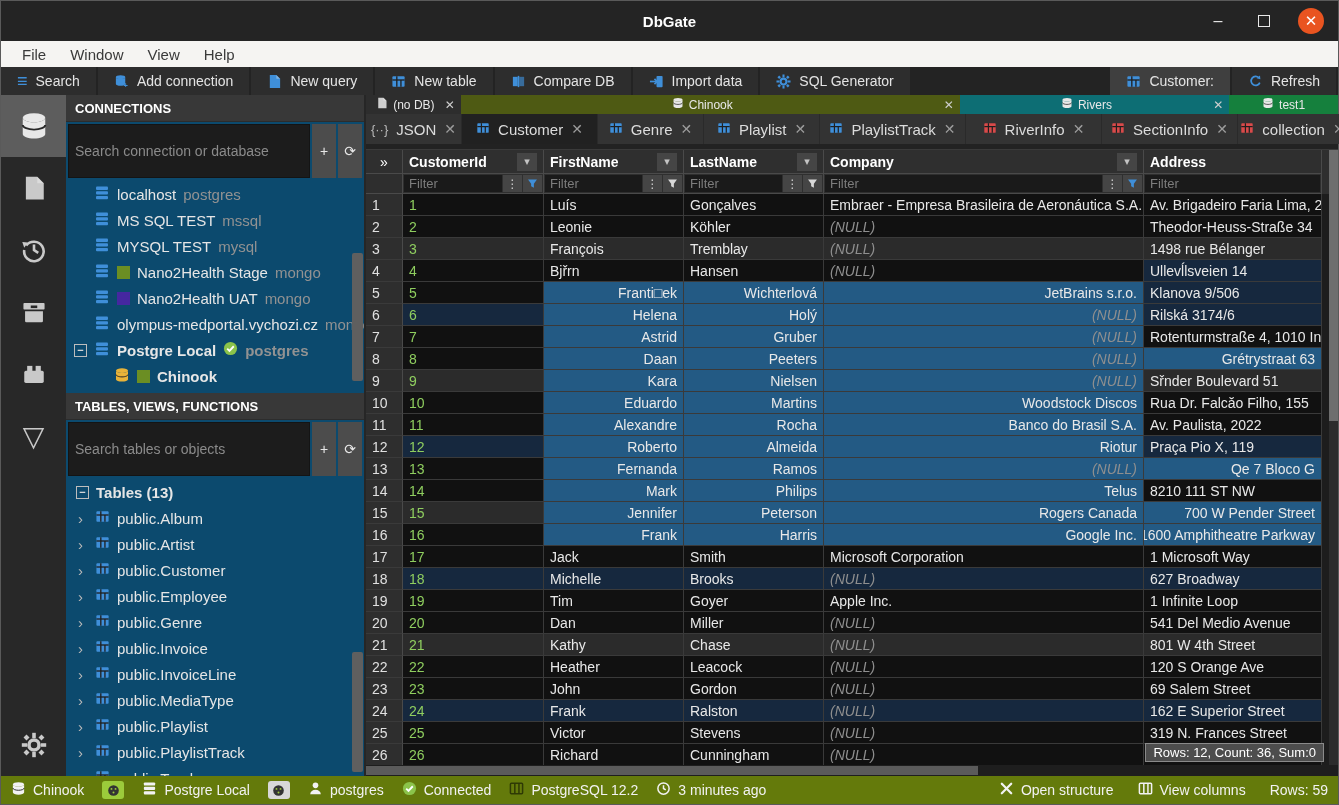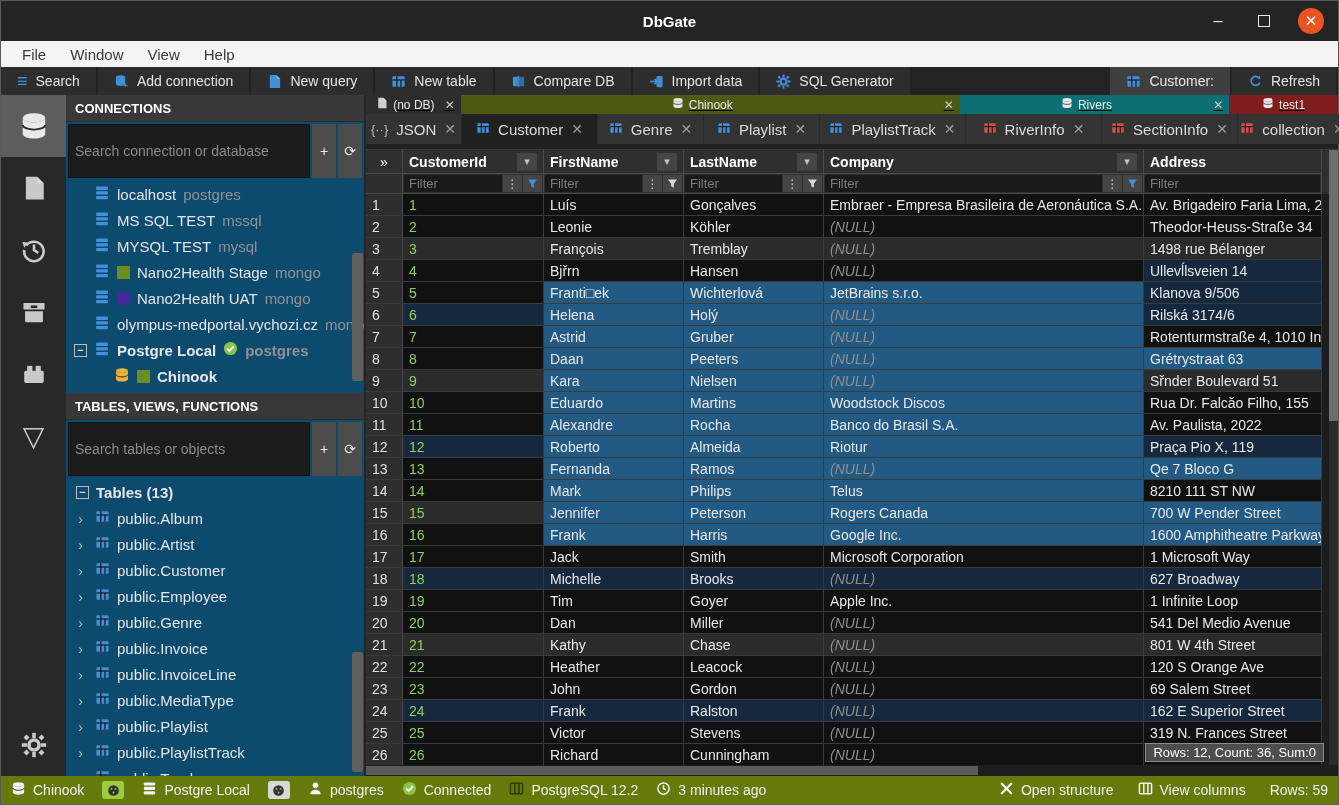--- a/index.html
+++ b/index.html
@@ -56,21 +56,21 @@
   .ind1 { padding-left:28px; } .ind2 { padding-left:48px; }
   .expander { width:13px; height:13px; border:1px solid #bdbdbd; color:#dcdcdc; font-size:11px; line-height:11px;
     display:flex; align-items:center; justify-content:center; flex:none; }
   .chev { color:#b9b9b9; font-size:15px; width:10px; flex:none; }
   .sqr { width:13px; height:13px; flex:none; }
   .vscroll-thumb { position:absolute; right:1px; width:11px; background:#5f5f5f; border-radius:2px; }
 
   
   .content { flex:1; display:flex; flex-direction:column; min-width:0; background:#222; }
 
-  .tabgroups { height:19px; display:flex; flex:none;text-decoration:underline; }
+  .tabgroups { height:19px; display:flex; flex:none; }
   .tg { display:flex; align-items:center; color:#e8e8e8; font-size:12px; padding:0 6px; gap:6px; overflow:hidden; white-space:nowrap; }
   .tg .lbl-wrap { flex:1; display:flex; align-items:center; justify-content:center; gap:5px; min-width:0; }
   .tg .x { color:#cfcfcf; font-size:12px; cursor:pointer; }
   .tg.nodb { background:#2d2d2d; width:95px; justify-content:flex-start; }
 
   .tabs { height:30px; display:flex; background:#2a2a2a; flex:none; }
   .tab { display:flex; align-items:center; justify-content:center; gap:8px; color:#dcdcdc; font-size:15px;
     background:#333333; margin-right:1px; cursor:pointer; overflow:hidden; white-space:nowrap; flex:none; }
   .tab.active { background:#212121; }
   .tab .x { color:#9d9d9d; font-size:14px; }
@@ -93,21 +93,21 @@
   .fl-input::placeholder { color:#7d7d7d; }
   .fl-btn { width:19px; background:#454545; display:flex; align-items:center; justify-content:center;
     color:#cfcfcf; font-size:12px; cursor:pointer; flex:none; }
   .gbody { flex:1; overflow:hidden; }
   .drow { height:22px; display:flex; }
   .drow .gcell { font-size:14px; color:#e8e8e8; padding:1px 6px; border-right:1px solid #3a3a3a; border-bottom:1px solid #3a3a3a;
     background:#111; display:flex; align-items:center; }
   .gutter { background:#2e2e2e !important; color:#e0e0e0 !important; justify-content:flex-start; border-right:1px solid #4a4a4a !important; }
   .cell-id { color:#8fce5f !important; }
   .nullv { color:#8f8f8f; font-style:italic; }
-  .s1 { background:#235a84 !important; }
+  .s1 { background:#235a84 !important;justify-content:flex-end; }
   .s2 { background:#16283e !important; }
   .stripe { background:#2b2b2b !important; }
   .hscroll { height:11px; background:#1e1e1e; position:relative; flex:none; }
   .hthumb { position:absolute; top:1px; bottom:1px; left:0; width:63%; background:#5b5b5b; }
   .grid-vscroll { position:absolute; top:0; right:0; bottom:11px; width:9px; background:#2c2c2c; }
   .grid-vthumb { position:absolute; top:0; right:0; width:9px; height:44%; background:#6e6e6e; }
   .overlay-stats { position:absolute; right:14px; bottom:14px; background:#4d4d4d; border:1px solid #8a8a8a;
     color:#fff; font-size:13px; padding:1px 7px; white-space:nowrap; }
 
   
@@ -633,21 +633,21 @@
                     <path d="M2 3.6v8.6c0 1.3 2.7 2.4 6 2.4s6-1.1 6-2.4V3.6c0 1.3-2.7 2.4-6 2.4S2 4.9 2 3.6z"></path>
                   </g>
                   <g stroke="#282828" stroke-width="1" fill="none">
                     <path d="M2 7.5c0 1.3 2.7 2.4 6 2.4s6-1.1 6-2.4"></path>
                   </g>
                 </svg></span>
               <span>Rivers</span>
             </span>
        <span class="x">✕</span>
           </div>
-          <div class="tg" style="background:#7f1d1d;width:109px;">
+          <div class="tg" style="background:#15803d;width:109px;">
        <span class="lbl-wrap">
               <span class="ticon"><svg width="12" height="12" viewBox="0 0 16 16" xmlns="http://www.w3.org/2000/svg">
                   <g fill="#e8e8e8">
                     <ellipse cx="8" cy="3.6" rx="6" ry="2.4"></ellipse>
                     <path d="M2 3.6v8.6c0 1.3 2.7 2.4 6 2.4s6-1.1 6-2.4V3.6c0 1.3-2.7 2.4-6 2.4S2 4.9 2 3.6z"></path>
                   </g>
                   <g stroke="#282828" stroke-width="1" fill="none">
                     <path d="M2 7.5c0 1.3 2.7 2.4 6 2.4s6-1.1 6-2.4"></path>
                   </g>
                 </svg></span>

